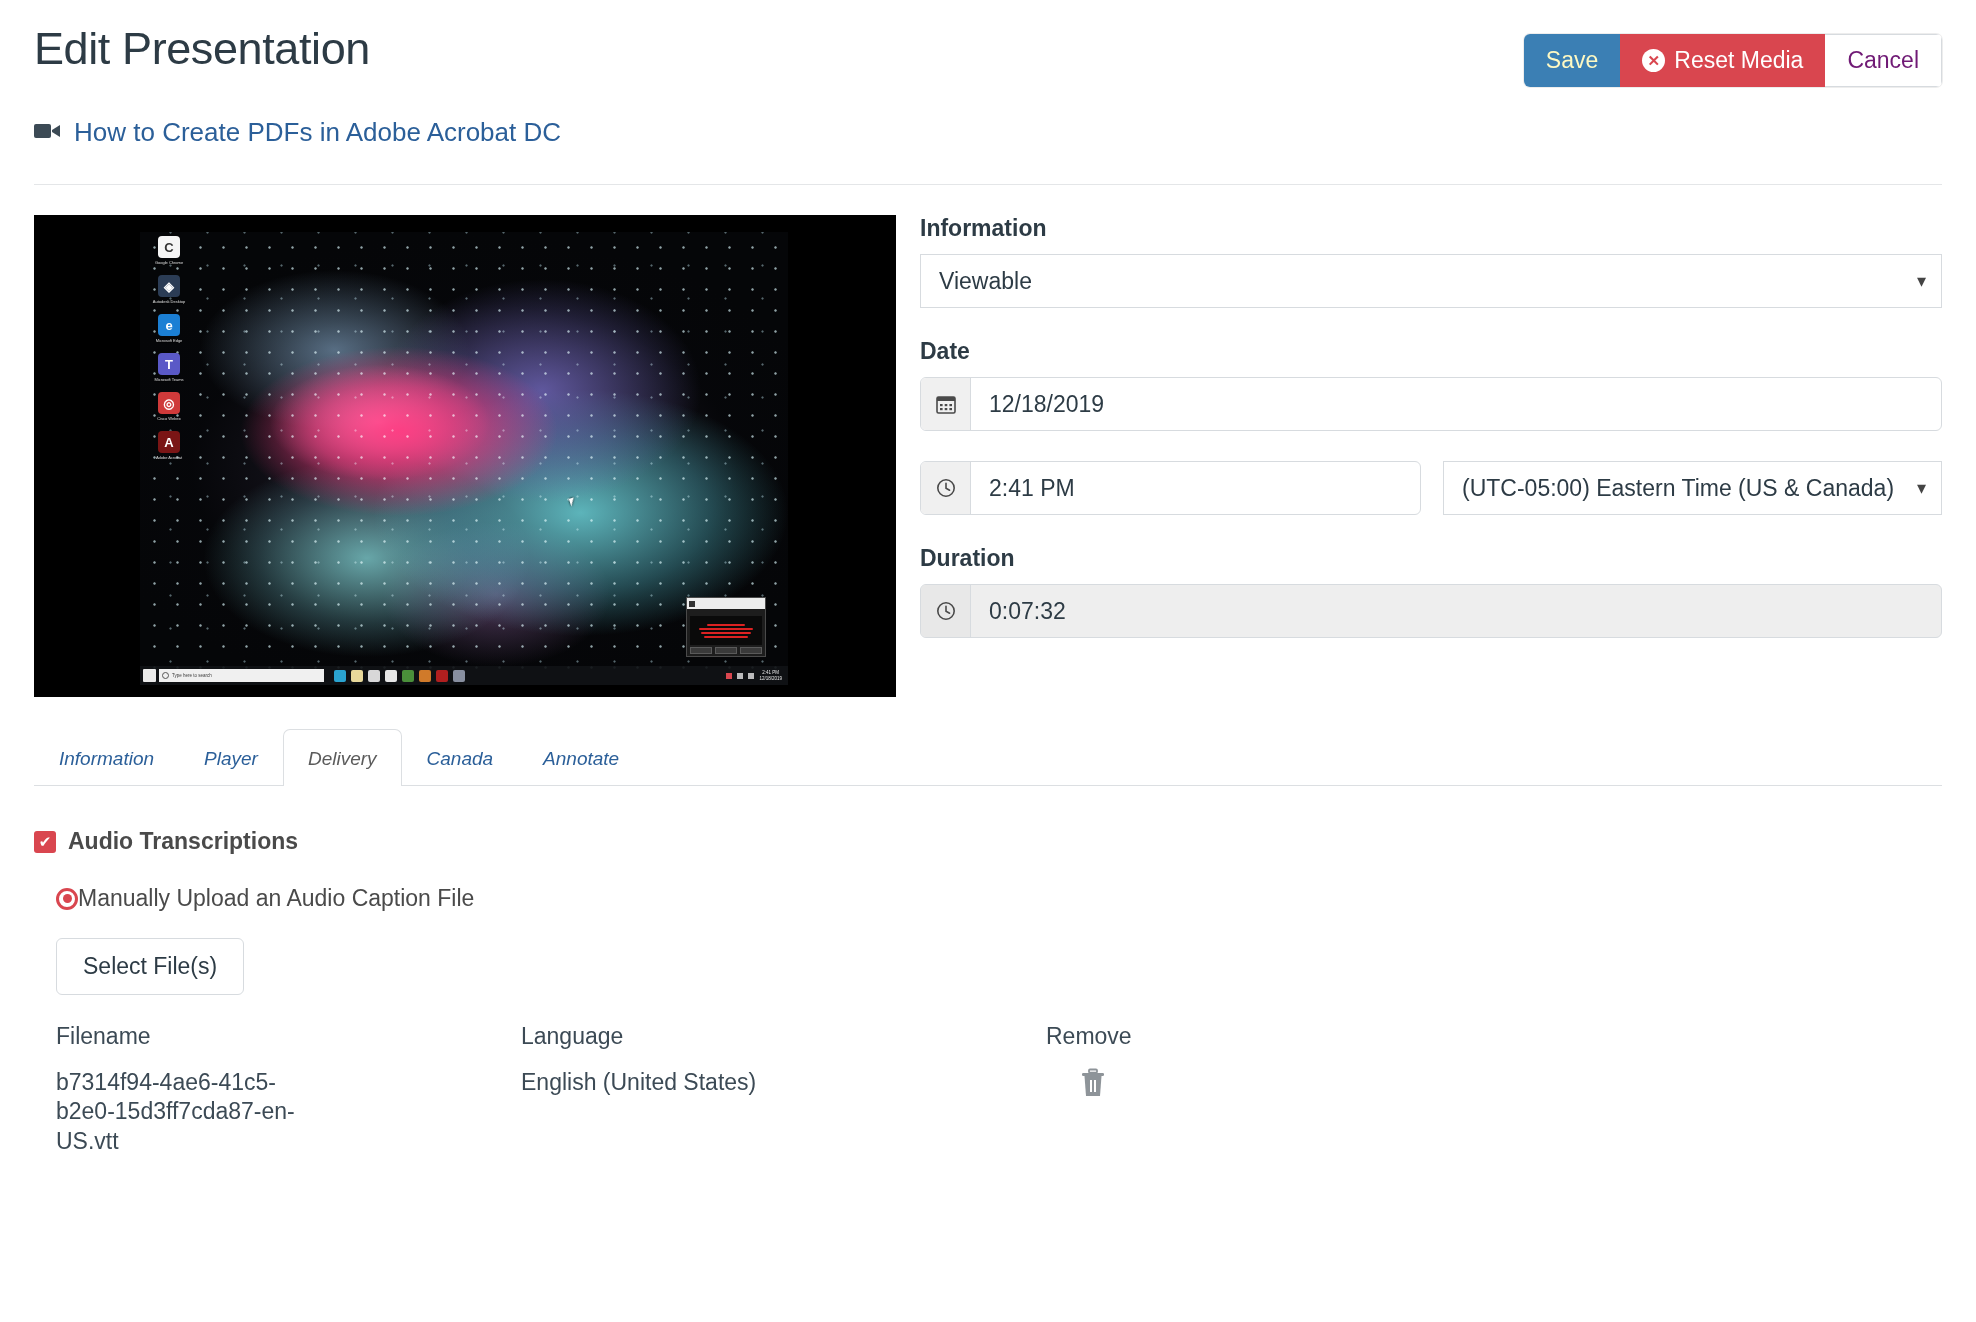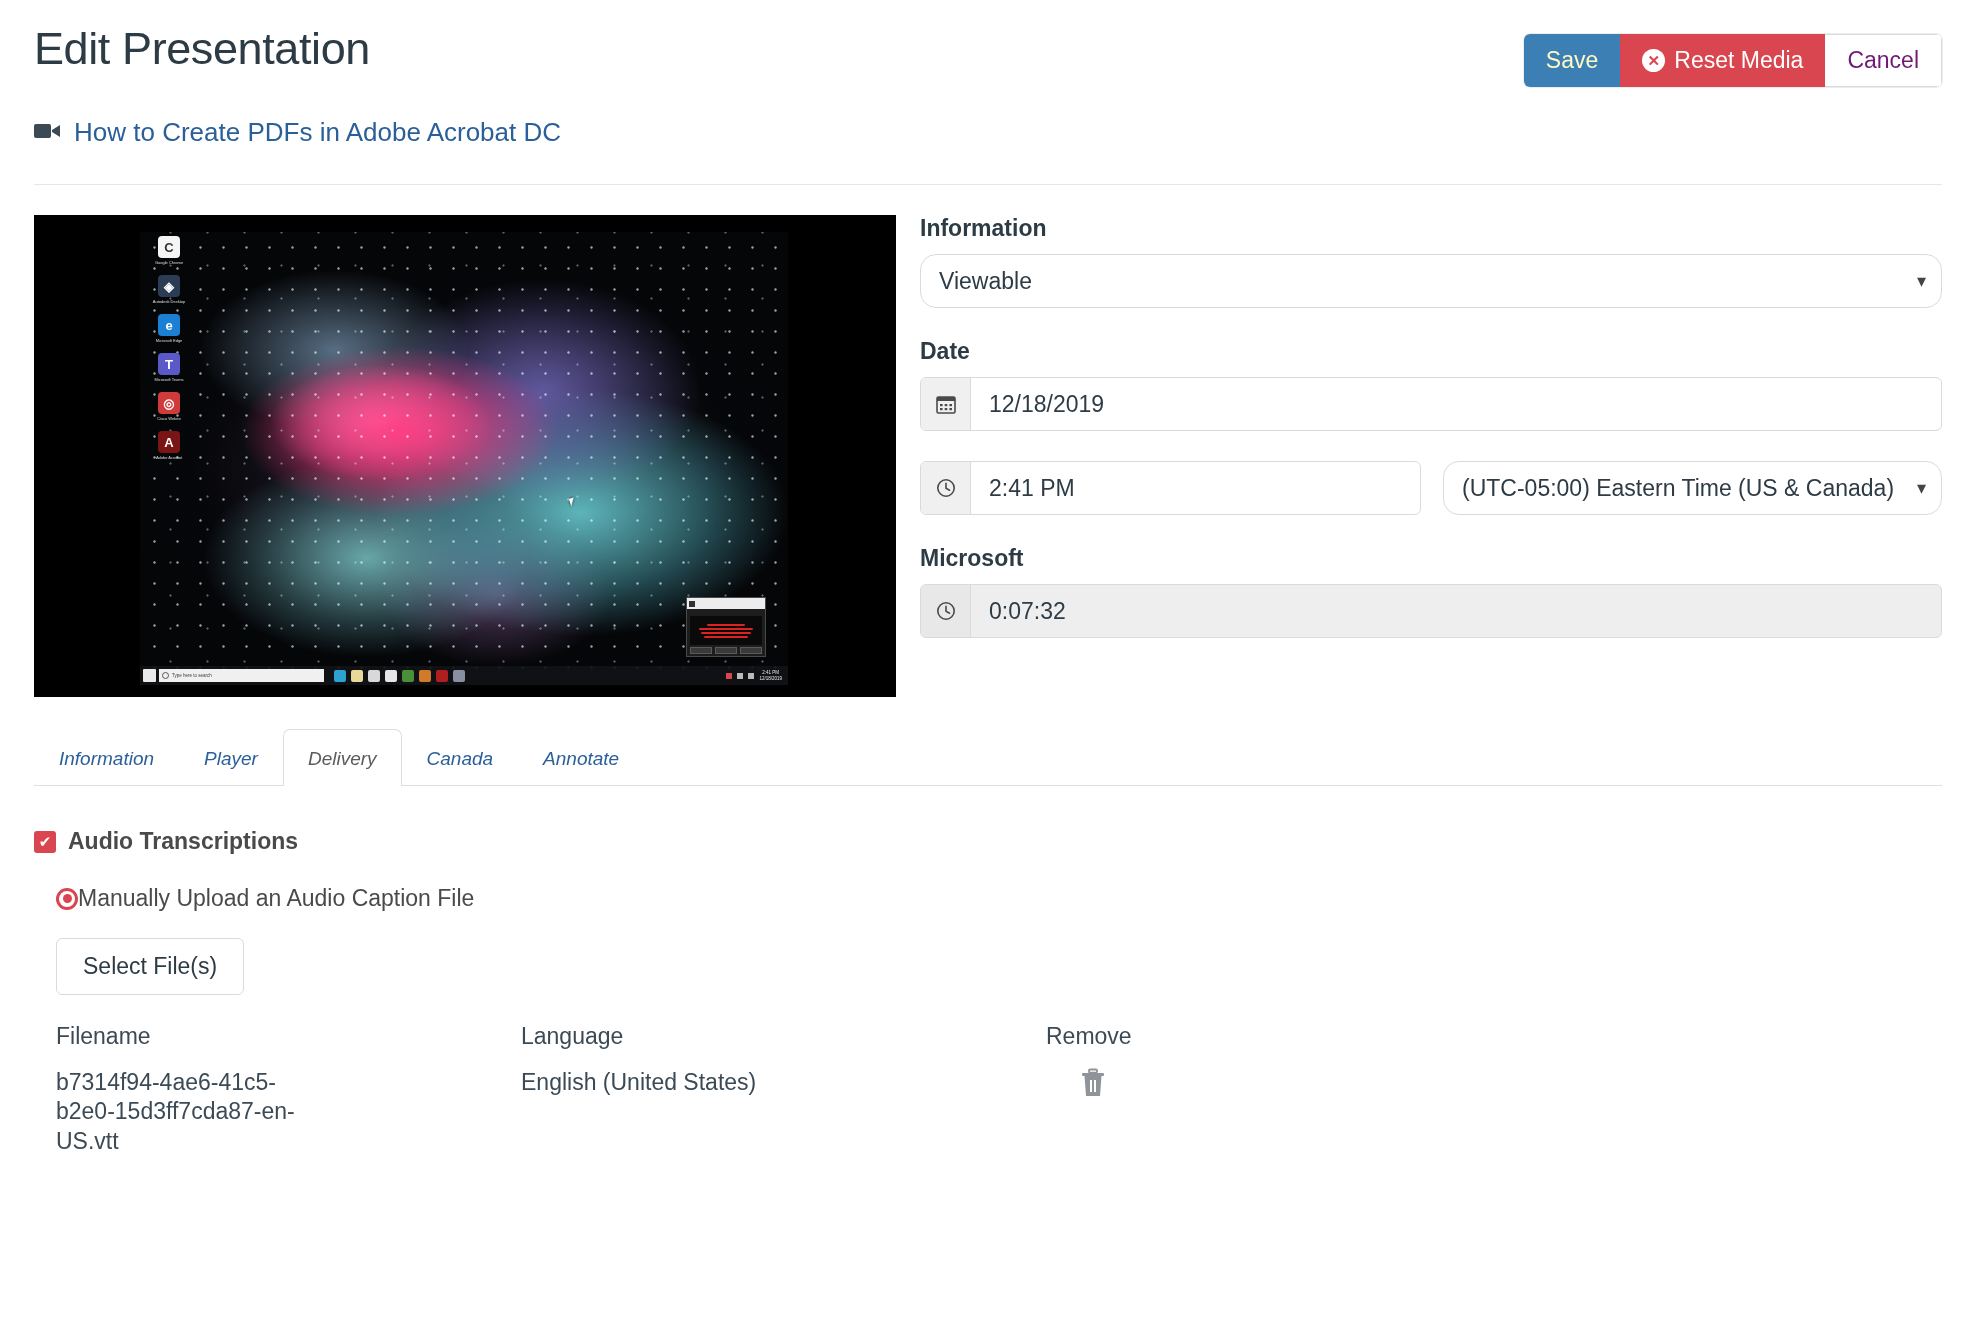--- a/index.html
+++ b/index.html
@@ -241,21 +241,21 @@
   }
   .field-block { margin-bottom: 30px; }
   .select-wrap {
     position: relative;
     width: 100%;
   }
   .ctl {
     width: 100%;
     height: 54px;
     border: 1px solid #d7dbdf;
-    border-radius: 16px;
+    border-radius: 0;
     background: #fff;
     font-family: "Liberation Sans", sans-serif;
     font-size: 23px;
     color: #2d3b45;
     padding: 0 18px;
     display: flex;
     align-items: center;
   }
   .chev {
     position: absolute;
@@ -568,21 +568,21 @@
         </div>
         <div class="select-wrap">
           <div class="ctl" style="padding-right:42px;overflow:hidden;white-space:nowrap">
             <span style="overflow:hidden;text-overflow:clip;white-space:nowrap;display:block;width:100%">(UTC-05:00) Eastern Time (US &amp; Canada)</span>
           </div>
           <span class="chev">▾</span>
         </div>
       </div>
 
       <div class="field-block">
-        <div class="field-label">Microsoft</div>
+        <div class="field-label">Duration</div>
         <div class="input-group disabled">
           <span class="ig-addon">
             <svg width="22" height="22" viewBox="0 0 22 22">
               <circle cx="11" cy="11" r="8.2" fill="none" stroke="#4a4a4a" stroke-width="1.6"></circle>
               <path d="M11 6.2 V11.3 L14.6 13.2" fill="none" stroke="#4a4a4a" stroke-width="1.6" stroke-linecap="round"></path>
             </svg>
           </span>
           <input class="ig-input" type="text" readonly="" disabled="" value="0:07:32" style="">
         </div>
       </div>

